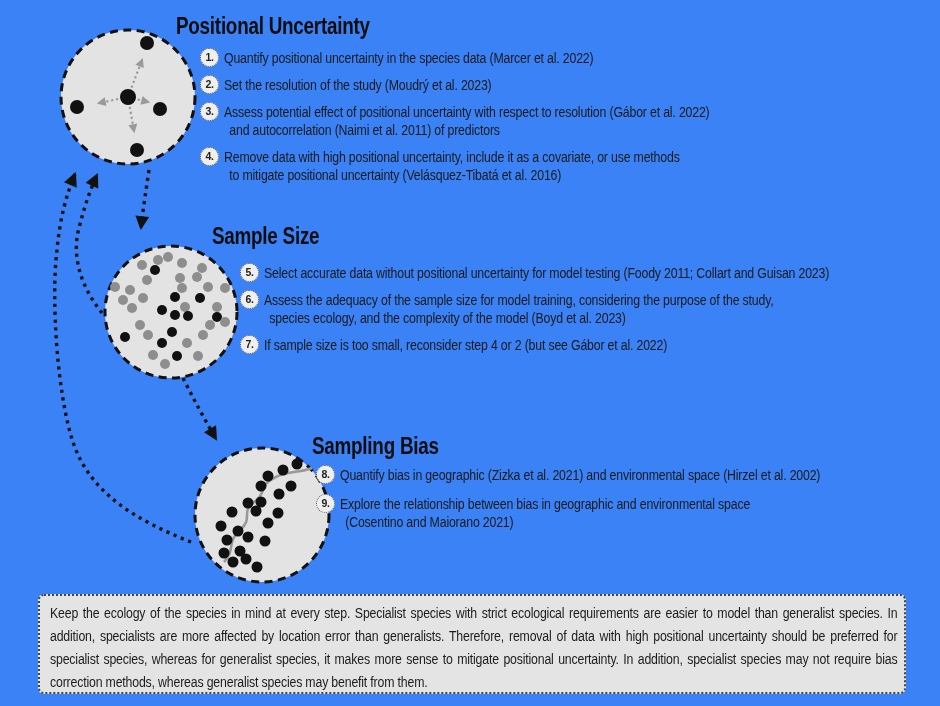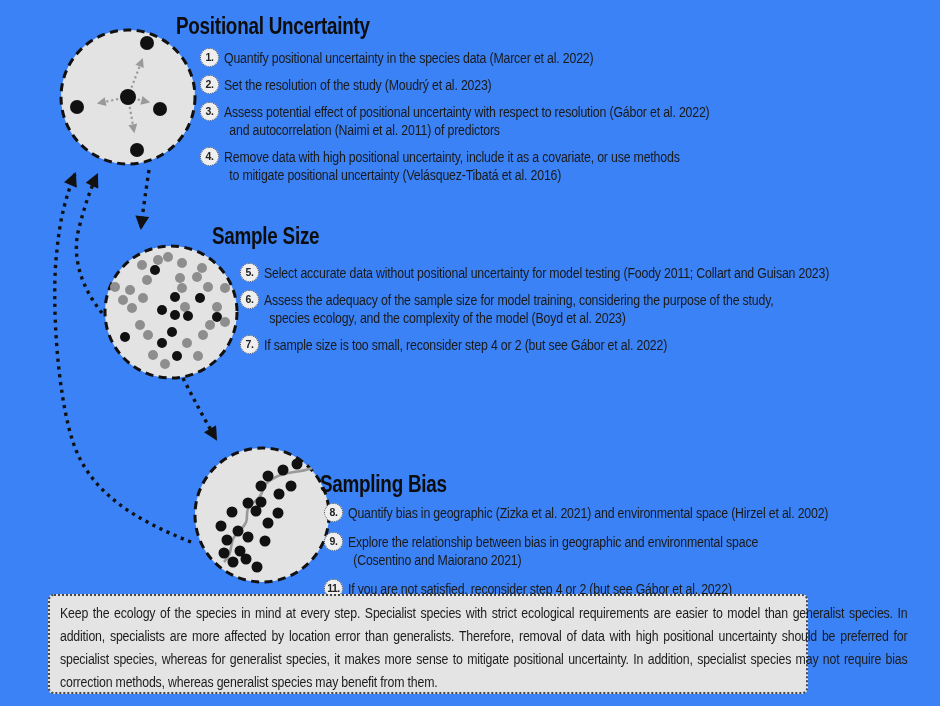--- a/index.html
+++ b/index.html
@@ -33,21 +33,21 @@
     text-align:center; letter-spacing:-0.5px; color:#222; margin-top:-1px;
   }
   .stext {
     font-size:14px; line-height:18px; color:#1a1a1a;
     transform: scaleX(0.88); transform-origin: 0 0; white-space:nowrap;
     letter-spacing:-0.2px;
   }
   .sline2 { padding-left:6px; }
 
   .note-box {
-    position:absolute; left:48px; top:594px; width:760px; height:100px;
+    position:absolute; left:38px; top:594px; width:868px; height:100px;
     box-sizing:border-box; background:#e4e4e4;
     border:2px dotted #444; border-radius:6px;
     padding:6px 10px 0 10px;
   }
   .note-box p {
     margin:0; width:963px; font-size:14px; line-height:23px; color:#1c1c1c;
     text-align:justify; letter-spacing:-0.2px;
     transform: scaleX(0.88); transform-origin: 0 0;
   }
   .c-stroke { stroke:#111; stroke-width:3; stroke-dasharray:8 5.5; fill:#e3e3e3; }
@@ -210,42 +210,36 @@
       </div>
       <div class="step">
         <span class="badge">7.</span>
         <div class="stext">
             <div>If sample size is too small, reconsider step 4 or 2 (but see Gábor et al. 2022)</div>
           </div>
       </div>
     </div>
   </div>
 
-  <div class="section" id="sec-sb" style="left:320px; top:432px;margin-top:38px;">
+  <div class="section" id="sec-sb" style="left:312px; top:432px;">
     <h2 class="sec-title">Sampling Bias</h2>
     <div class="steps">
       <div class="step">
         <span class="badge">8.</span>
         <div class="stext">
             <div>Quantify bias in geographic (Zizka et al. 2021) and environmental space (Hirzel et al. 2002)</div>
           </div>
       </div>
       <div class="step">
         <span class="badge">9.</span>
         <div class="stext">
           <div>Explore the relationship between bias in geographic and environmental space</div>
           <div class="sline2">(Cosentino and Maiorano 2021)</div>
         </div>
       </div>
-      <div class="step">
-        <span class="badge">11.</span>
-        <div class="stext">
-            <div>If you are not satisfied, reconsider step 4 or 2 (but see Gábor et al. 2022)</div>
-          </div>
-      </div>
     </div>
   </div>
 
   <div class="note-box">
     <p>Keep the ecology of the species in mind at every step. Specialist species with strict ecological requirements are easier to model than generalist species. In addition, specialists are more affected by location error than generalists. Therefore, removal of data with high positional uncertainty should be preferred for specialist species, whereas for generalist species, it makes more sense to mitigate positional uncertainty. In addition, specialist species may not require bias correction methods, whereas generalist species may benefit from them.</p>
   </div>
 
 </div>
 
 </body></html>

